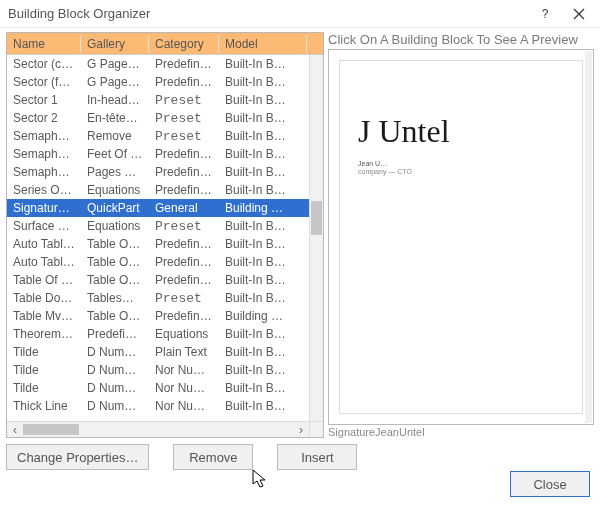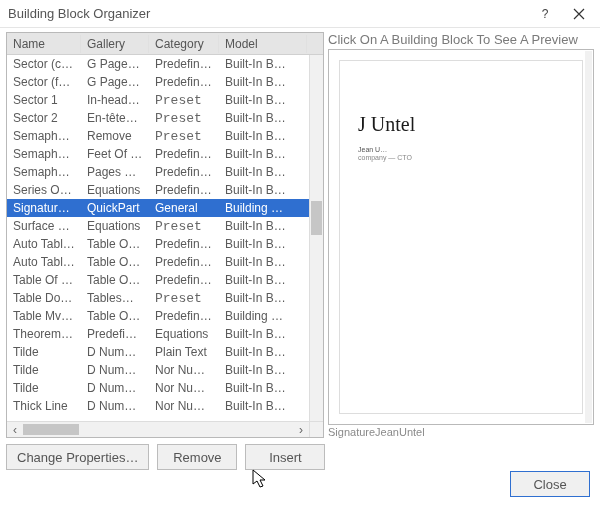--- a/index.html
+++ b/index.html
@@ -5,42 +5,42 @@
   * { box-sizing: border-box; margin: 0; padding: 0; font-family: "Segoe UI", Tahoma, sans-serif; font-size: 12px; }
   body { background: #fff; color: #333; width: 600px; height: 507px; overflow: hidden; position: relative; }
   .titlebar { display: flex; align-items: center; height: 28px; padding: 0 4px 0 8px; border-bottom: 1px solid #e5e5e5; }
   .titlebar .title { flex: 1; font-size: 13px; color: #555; }
   .titlebar .ctl { width: 34px; height: 26px; display:flex; align-items:center; justify-content:center; color:#444; cursor:pointer; }
   .workarea { display:flex; padding:4px 6px 0 6px; gap:4px; height: 410px; }
   .left { flex: 0 0 318px; display:flex; flex-direction:column; }
   .right { flex: 1; display:flex; flex-direction:column; }
   .section-label { font-size:13px; color:#7a7a7a; margin-bottom:2px; }
   .listwrap { position:relative; border:1px solid #b9b9b9; flex:1; overflow:hidden; }
-  .listhead { display:flex; background:#e5e5e5; border-bottom:1px solid #d0d0d0; height:22px; align-items:center; position:relative; }
+  .listhead { display:flex; background:#fdba74; border-bottom:1px solid #d0d0d0; height:22px; align-items:center; position:relative; }
   .listhead .col { padding:2px 6px; color:#555; border-right:1px solid #e0e0e0; overflow:hidden; white-space:nowrap; cursor:pointer; }
   .listbody { position:absolute; top:22px; bottom:16px; left:0; right:14px; overflow:hidden; }
   .row { display:flex; height:18px; align-items:center; white-space:nowrap; }
   .row .cell { padding:0 6px; overflow:hidden; text-overflow:ellipsis; color:#5a5a5a; }
   .row.selected { background:#2f6fd0; }
   .row.selected .cell { color:#fff; }
   .row .preset { font-size:13px; color:#666;font-family:Liberation Mono, monospace; }
   .vscroll { position:absolute; top:22px; right:0; bottom:16px; width:14px; background:#f1f1f1; border-left:1px solid #ddd; }
   .vscroll .thumb { position:absolute; left:1px; right:1px; top:40%; height:34px; background:#c6c6c6; }
   .hscroll { position:absolute; left:0; right:14px; bottom:0; height:16px; background:#f1f1f1; border-top:1px solid #ddd; display:flex; align-items:center; }
   .hscroll .arrow { width:16px; text-align:center; color:#666; cursor:pointer; }
   .hscroll .track { flex:1; position:relative; height:100%; }
   .hscroll .thumb { position:absolute; top:2px; bottom:2px; left:0; width:56px; background:#c6c6c6; }
   .corner { position:absolute; right:0; bottom:0; width:14px; height:16px; background:#f1f1f1; border-left:1px solid #ddd; border-top:1px solid #ddd; }
   .preview-box { border:1px solid #b9b9b9; flex:1; padding:10px; background:#fff; position:relative; overflow:hidden; }
   .preview-inner { border:1px solid #ddd; height:100%; padding:22px 18px; background:#fff; position:relative; }
-  .signature-script { font-family: "Brush Script MT", "Segoe Script", cursive; font-size:20px; color:#1a1a1a; margin-top:30px; }
+  .signature-script { font-family: "Brush Script MT", "Segoe Script", cursive; font-size:32px; color:#1a1a1a; margin-top:30px; }
   .sig-sub { font-size:7px; color:#555; margin-top:10px; }
   .sig-sub2 { font-size:7px; color:#888; margin-top:1px; }
   .preview-label { font-size:11px; color:#8a8a8a; margin-top:1px; }
-  .btnrow { display:flex; gap:8px; padding:6px 6px; align-items:flex-end; }
+  .btnrow { display:flex; gap:24px; padding:6px 6px; align-items:flex-end; }
   .btn { min-width:80px; height:26px; padding:0 10px; border:1px solid #bcbcbc; background:#f0f0f0; color:#555; display:inline-flex; align-items:center; justify-content:center; cursor:pointer; font-size:13px; }
   .btn.primary { border-color:#2f6fd0; }
   .footer { position:absolute; right:10px; bottom:10px; }
   .cursor { position:absolute; left:252px; top:469px; pointer-events:none; }
   .preview-scroll { position:absolute; top:1px; right:1px; bottom:1px; width:7px; background:#f1f1f1; }
 </style>
 </head>
 <body>
 
 <div class="titlebar">

